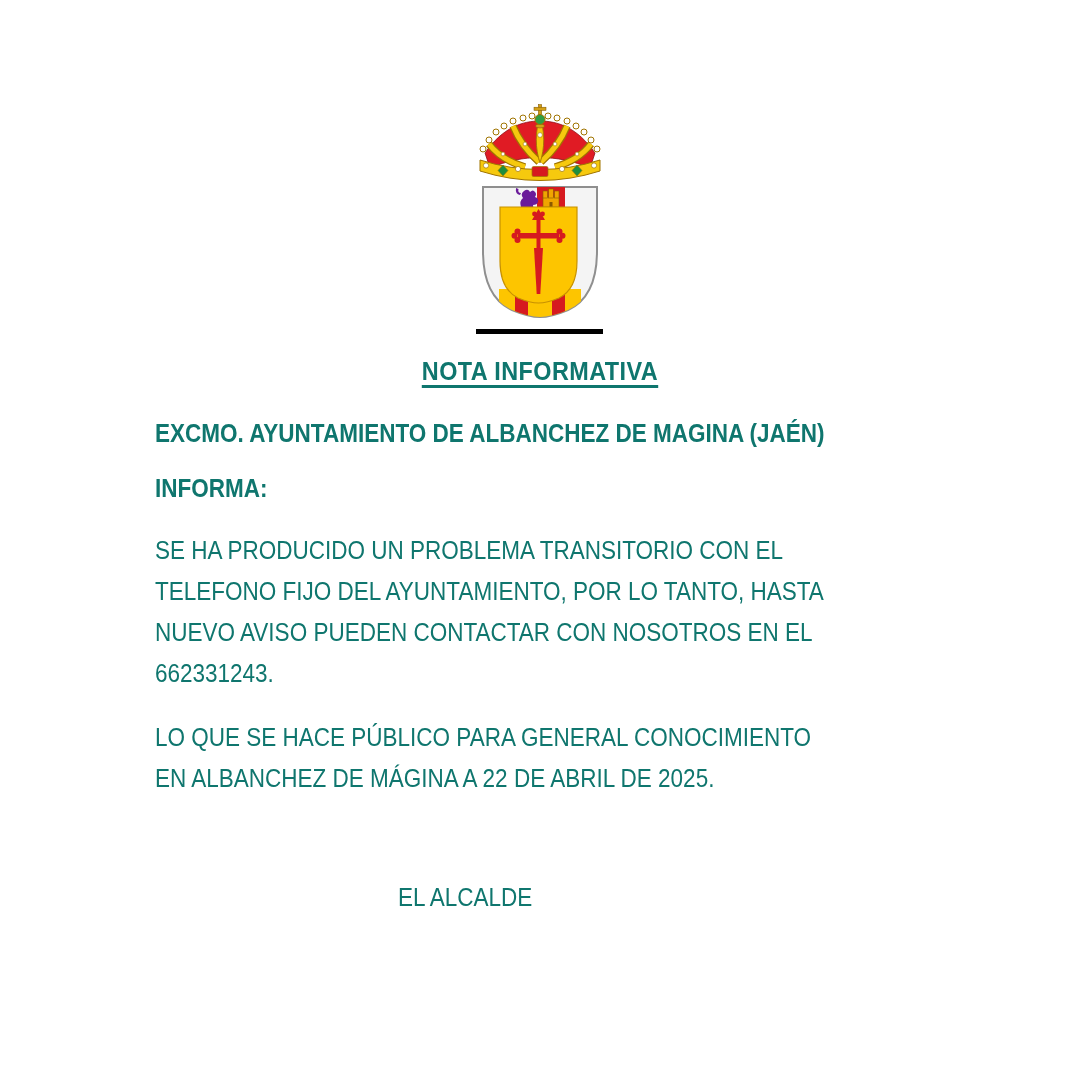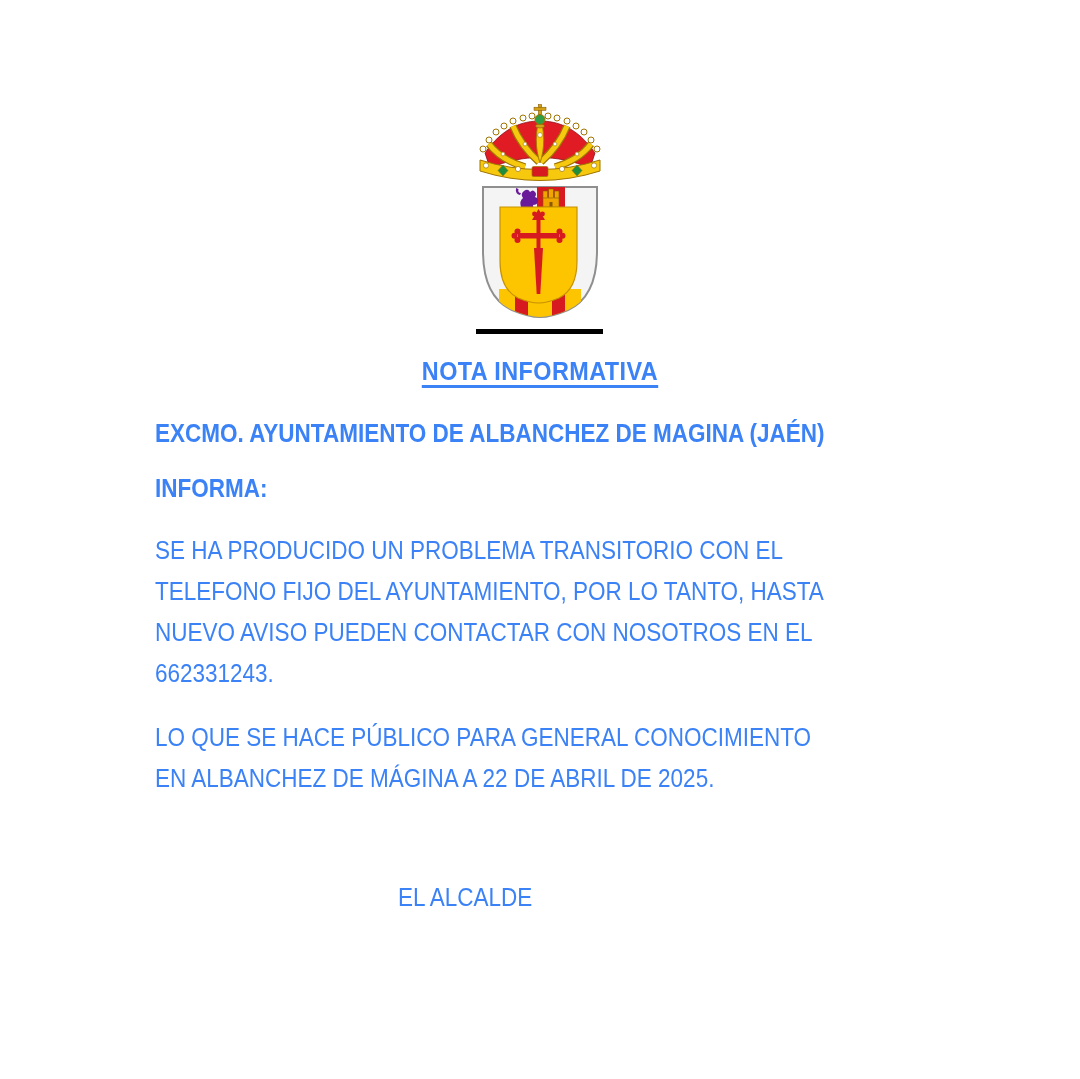--- a/index.html
+++ b/index.html
@@ -1,21 +1,21 @@
 <!DOCTYPE html>
 <html><head>
 <meta charset="utf-8">
 <style>
   html,body{margin:0;padding:0;background:#fff;}
   .page{
     position:relative;
     width:888px;height:1079px;
     background:#fff;
     font-family:"Liberation Sans","DejaVu Sans",sans-serif;
-    color:#3b82f6;
+    color:#0f766e;
     overflow:hidden;
   }
   .abs{position:absolute;}
   .cond{transform:scaleX(0.9);transform-origin:left top;white-space:nowrap;}
   .cond-center{transform:scaleX(0.9);transform-origin:center top;white-space:nowrap;}
   .note-title{
     left:0;top:358;width:1080px;
     top:358px;
     text-align:center;
     font-size:26px;font-weight:bold;line-height:26px;

